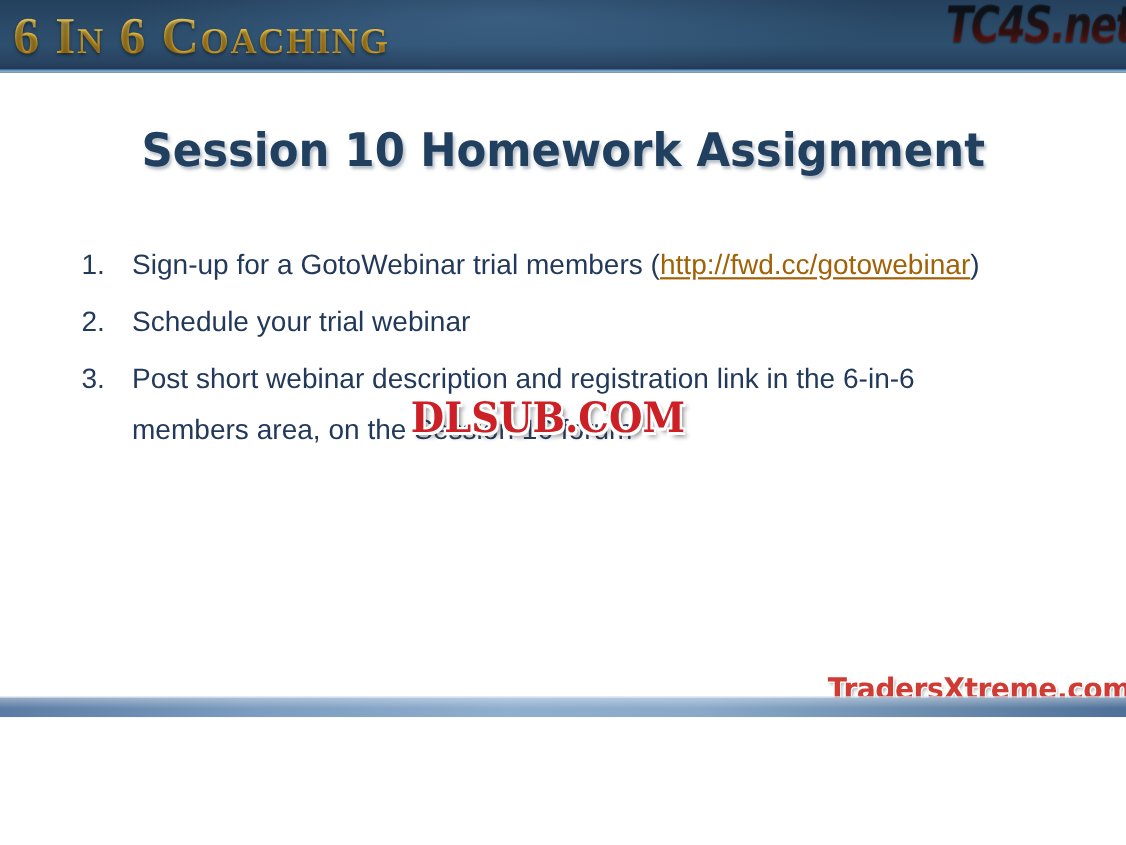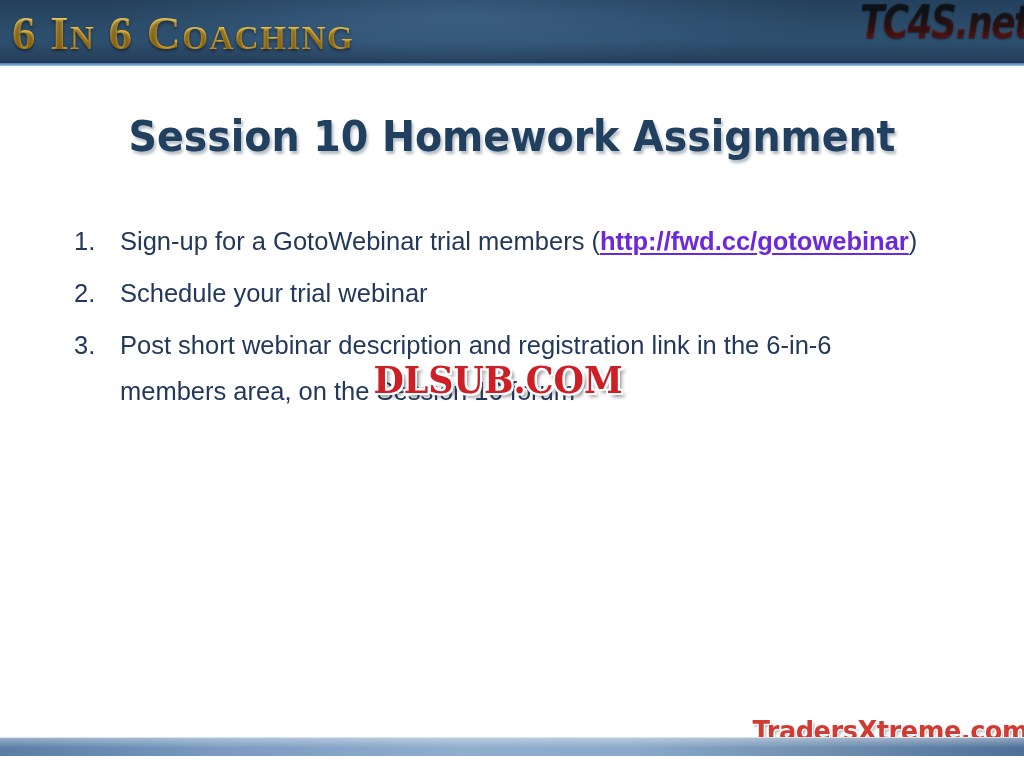--- a/index.html
+++ b/index.html
@@ -12,21 +12,21 @@
     height: 768px;
     overflow: hidden;
     font-family: "Liberation Sans", sans-serif;
     position: relative;
   }
 
   .slide {
     position: absolute;
     inset: 0;
     width: 1024px;
-    height: 756px;
+    height: 652px;
     background: #ffffff;
     overflow: hidden;
   }
 
   
   .header-band {
     position: absolute;
     top: 0;
     left: 0;
     width: 1024px;
@@ -134,22 +134,21 @@
     flex: 0 0 46px;
     color: #22395b;
   }
   .item-text {
     flex: 1 1 auto;
     max-width: 820px;
   }
   .item-text .link {
     text-decoration: underline;
     text-underline-offset: 3px;
-    color: #6d28d9;
-    font-weight: bold;
+    color: #a16207;
   }
 
   
   .dlsub-watermark {
     position: absolute;
     left: 367px;
     top: 357px;
     font-family: "DejaVu Serif", "Liberation Serif", serif;
     font-weight: 700;
     font-size: 38px;

